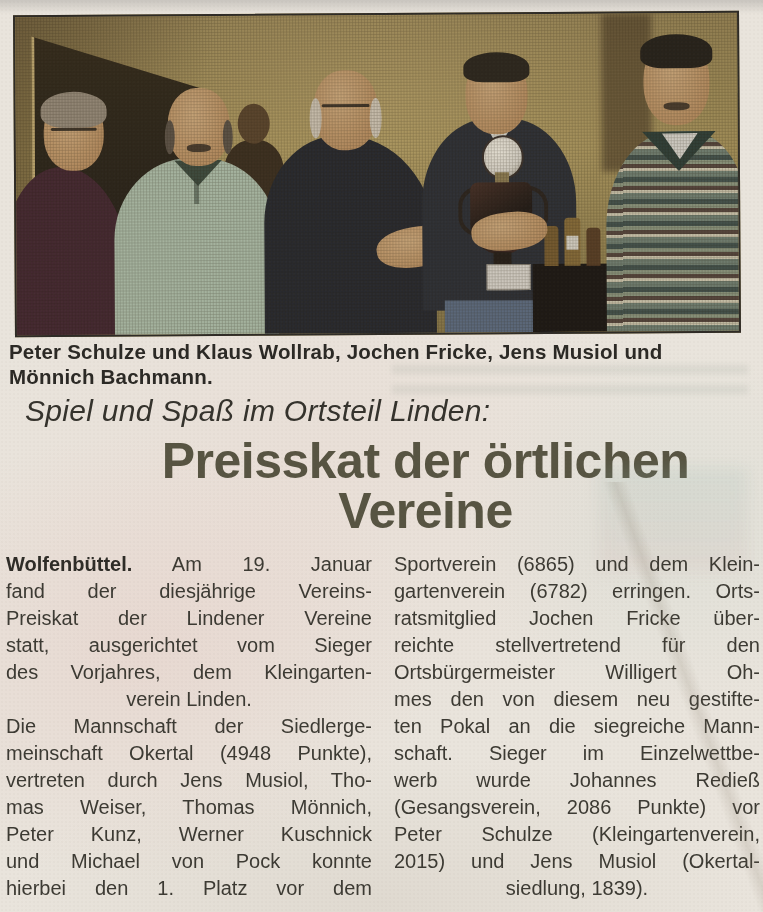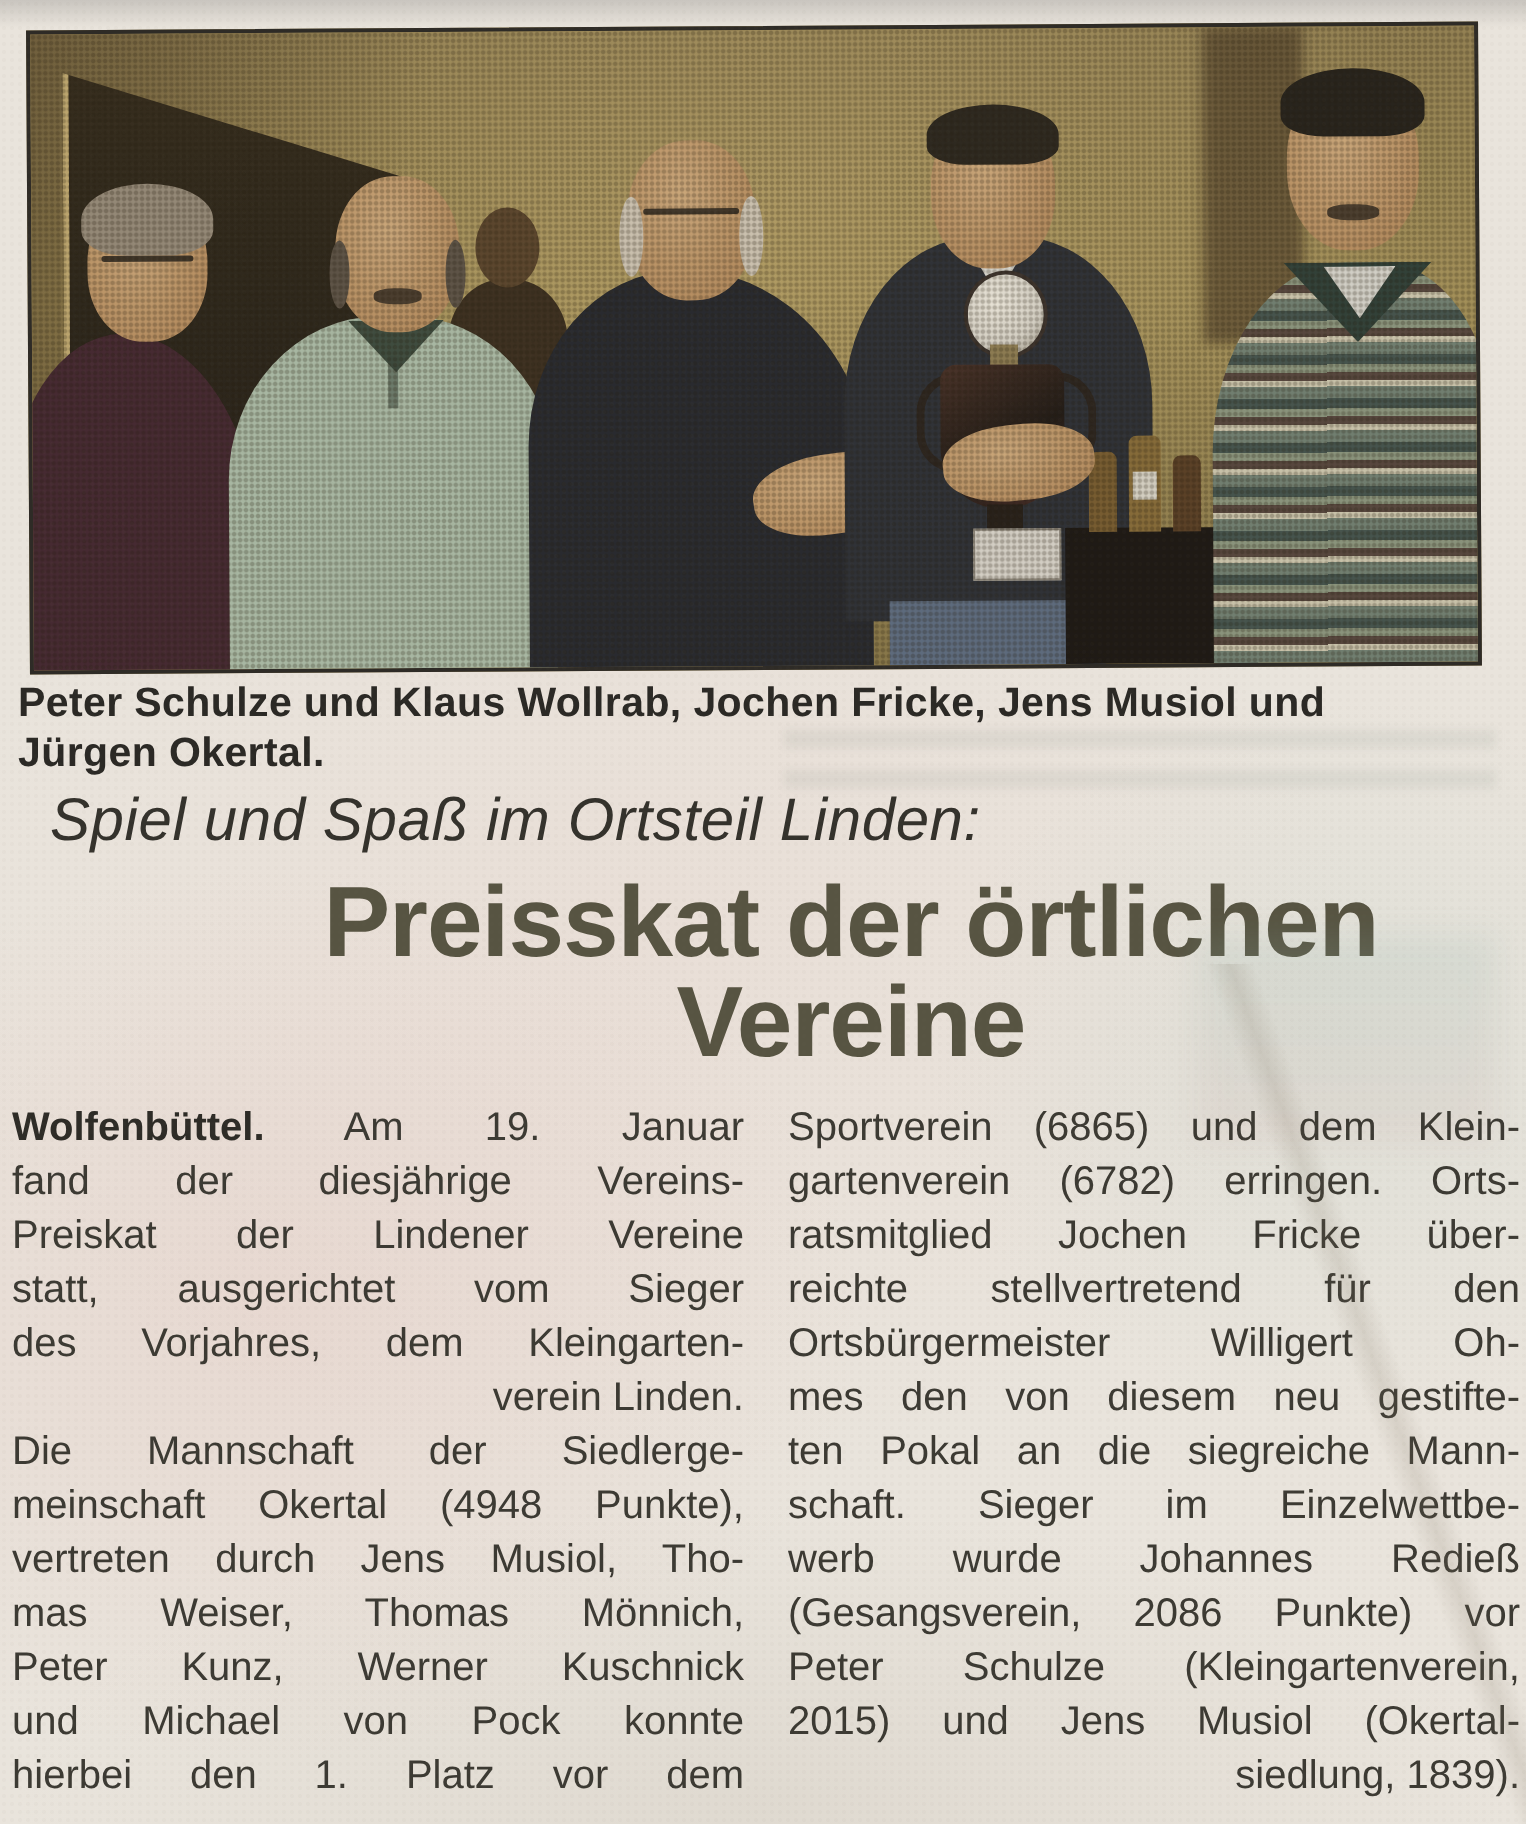--- a/index.html
+++ b/index.html
@@ -128,21 +128,21 @@
   .caption{position:absolute;left:9px;top:339px;width:748px;
     font-weight:700;font-size:20.5px;line-height:25px;color:var(--ink-caption,#2b2925);
     letter-spacing:0.2px;}
   .kicker{position:absolute;left:9px;top:394px;width:600px;
     font-style:italic;font-size:30px;color:var(--ink-kicker,#34322c);letter-spacing:0.3px;margin-left:16px;}
   .headline{position:absolute;left:0;top:436px;width:763px;text-align:center;
     font-weight:700;font-size:50px;line-height:50px;color:var(--ink-headline,#575442);
     letter-spacing:-0.5px;margin-left:44px;}
   .columns{position:absolute;left:6px;top:551px;width:754px;display:flex;gap:22px;}
   .col{width:366px;font-size:20px;line-height:27px;color:var(--ink-body,#3c3a33);}
-  .bline{text-align:right;}
+  .bline{text-align:center;}
   .bline.just{text-align:justify;text-align-last:justify;}
   .bline b{font-weight:700;color:#2e2c27;}
 </style>
 </head>
 <body>
 
 <div class="paper-tints"></div>
 <div class="scan-top"></div>
 
 <div class="photo">
@@ -204,21 +204,21 @@
   <div class="head p5-head">
     <div class="p5-hair"></div>
     <div class="mustache"></div>
   </div>
 
   <div class="halftone"></div>
 </div>
 
 <div class="caption">
   <div>Peter Schulze und Klaus Wollrab, Jochen Fricke, Jens Musiol und</div>
-  <div>Jürgen Okertal.</div>
+  <div>Mönnich Bachmann.</div>
 </div>
 
 <div class="ghost-lines"></div>
 
 <div class="kicker">Spiel und Spaß im Ortsteil Linden:</div>
 
 <div class="headline">
   <div>Preisskat der örtlichen</div>
   <div>Vereine</div>
 </div>

